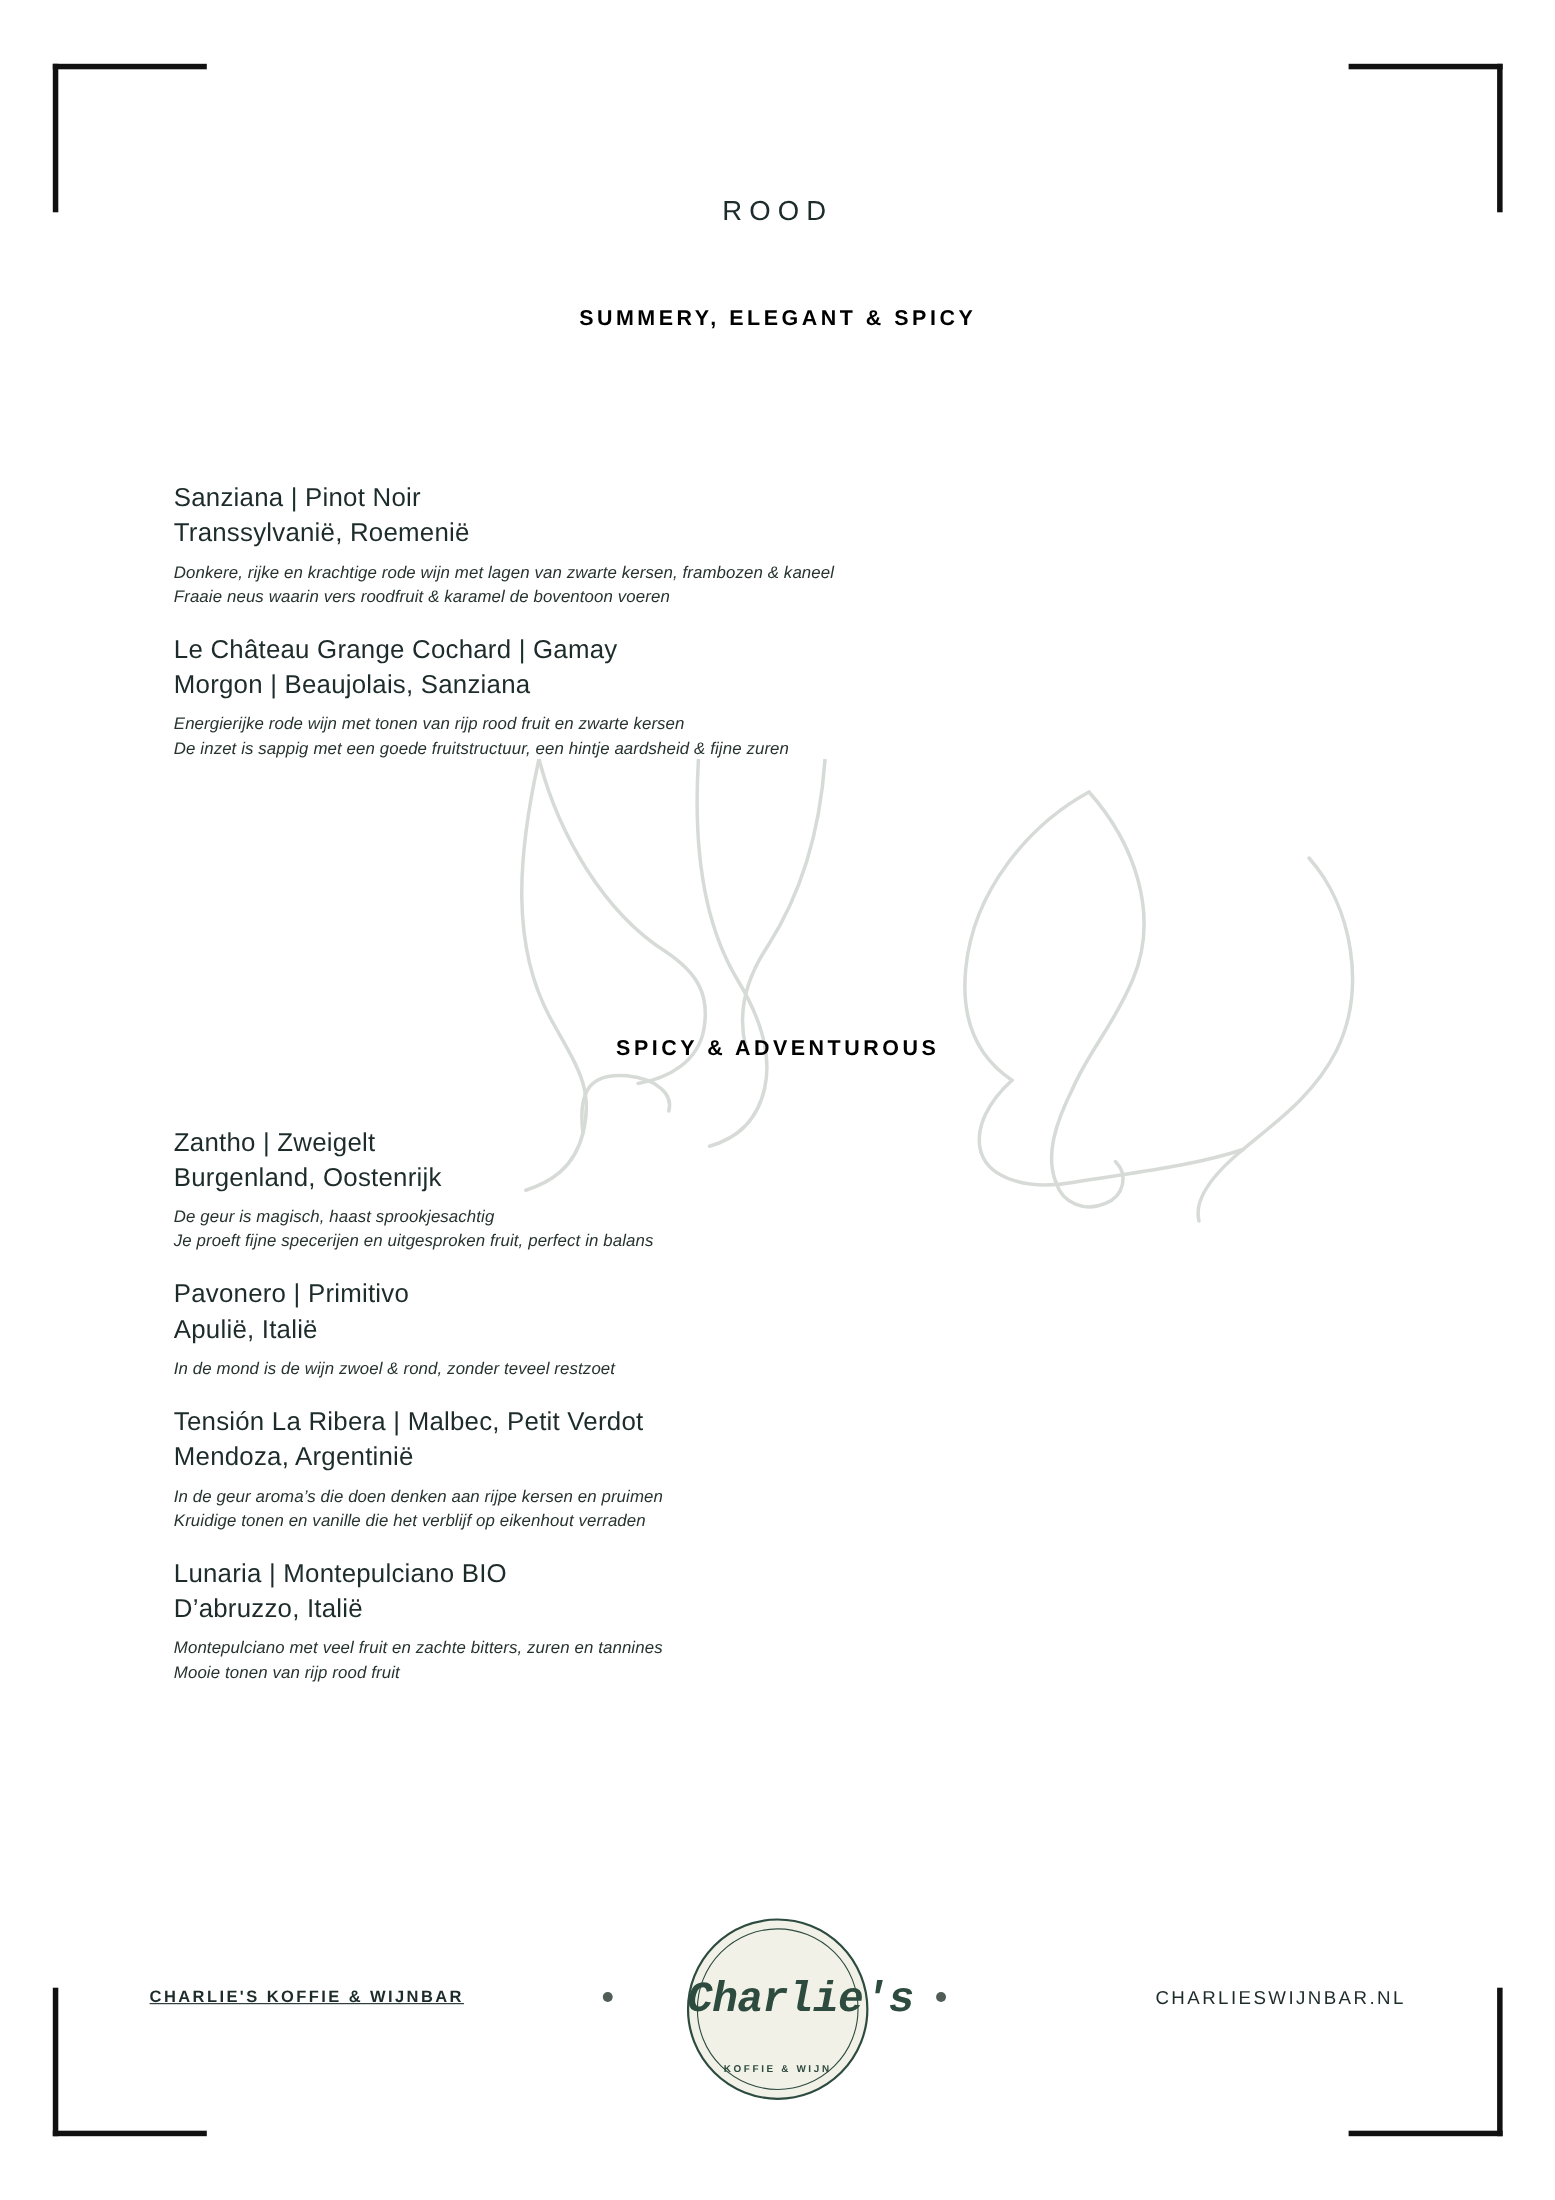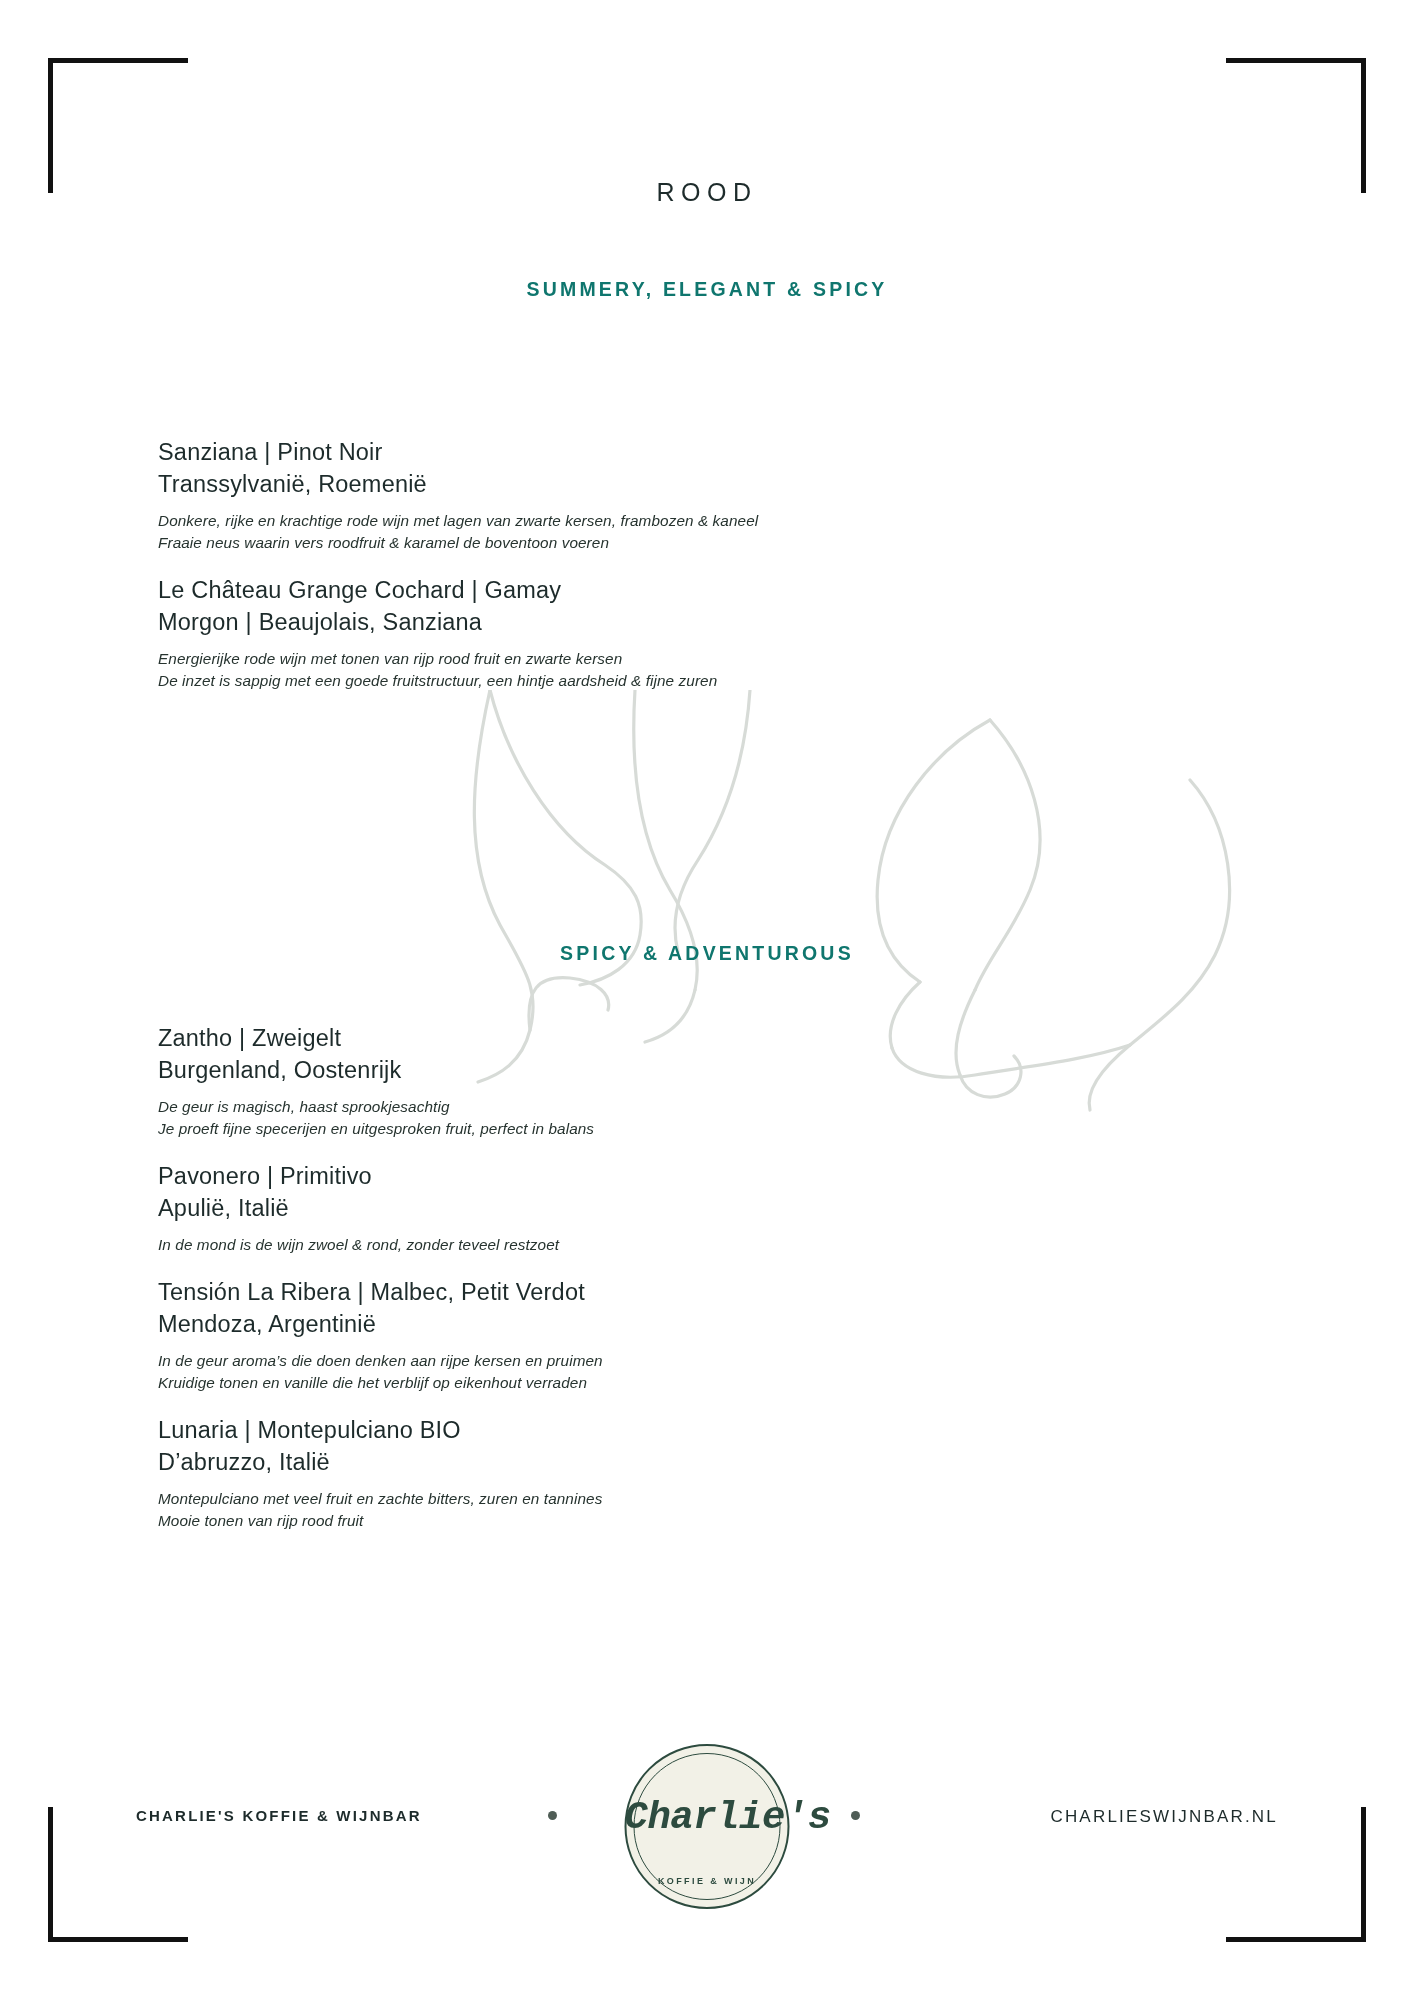--- a/index.html
+++ b/index.html
@@ -55,21 +55,21 @@
     letter-spacing: 6.5px;
     font-weight: 400;
     color: #1d2b2b;
     z-index: 2;
   }
   .section-head {
     text-align: center;
     font-size: 19.5px;
     letter-spacing: 3.2px;
     font-weight: 700;
-    color: #0f766e;
+    color: #000000;
     z-index: 2;
     position: relative;
   }
 
   
   .content {
     position: absolute;
     left: 0;
     top: 0;
     width: 100%;
@@ -124,20 +124,21 @@
     z-index: 2;
   }
   .footer-left {
     position: absolute;
     left: 136px;
     top: 55px;
     font-size: 15px;
     letter-spacing: 2.2px;
     font-weight: 700;
     color: #1d2b2b;
+    text-decoration: underline;
   }
   .footer-right {
     position: absolute;
     right: 136px;
     top: 55px;
     font-size: 17px;
     letter-spacing: 2.2px;
     font-weight: 400;
     color: #1d2b2b;
   }

